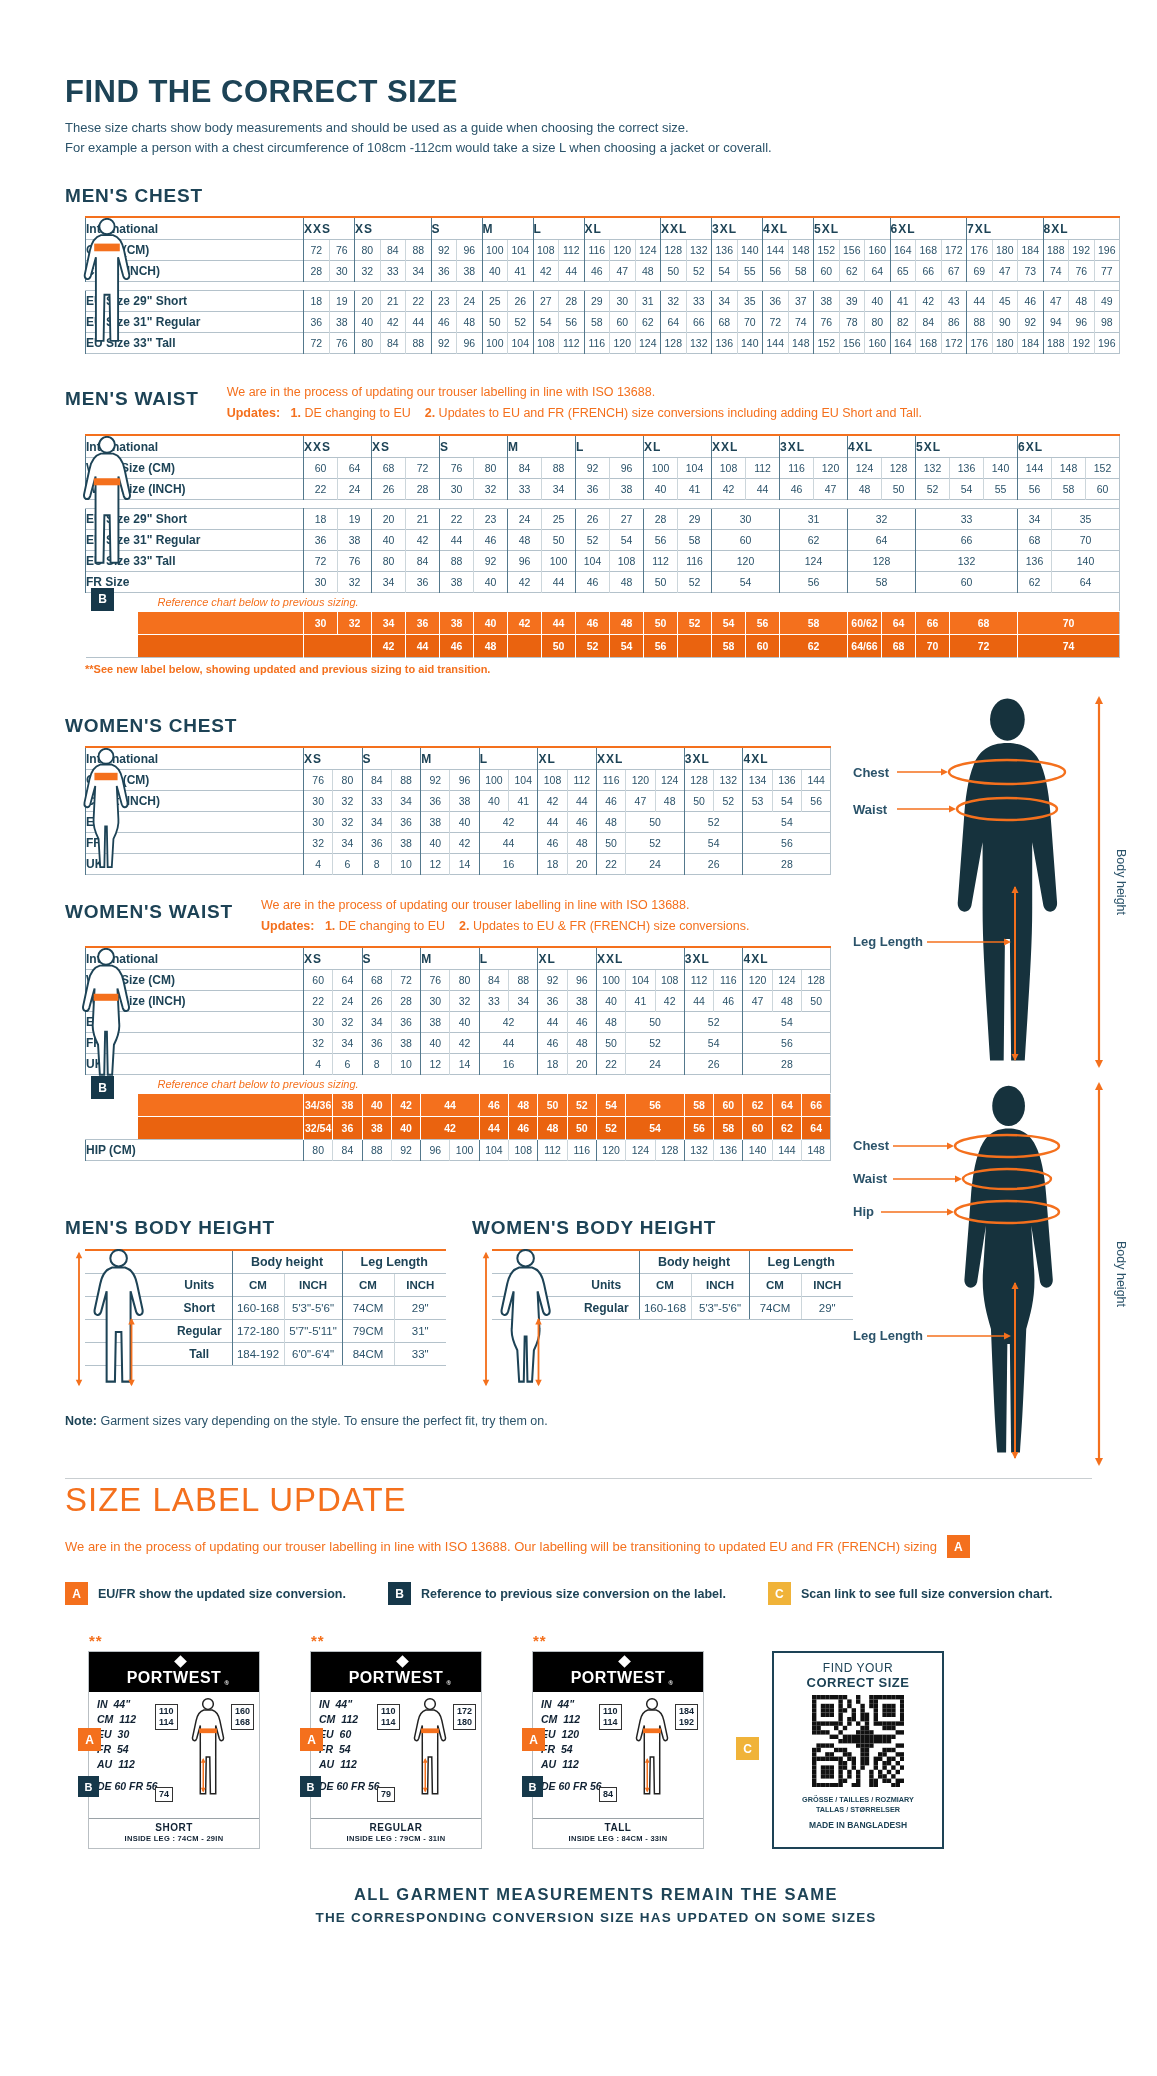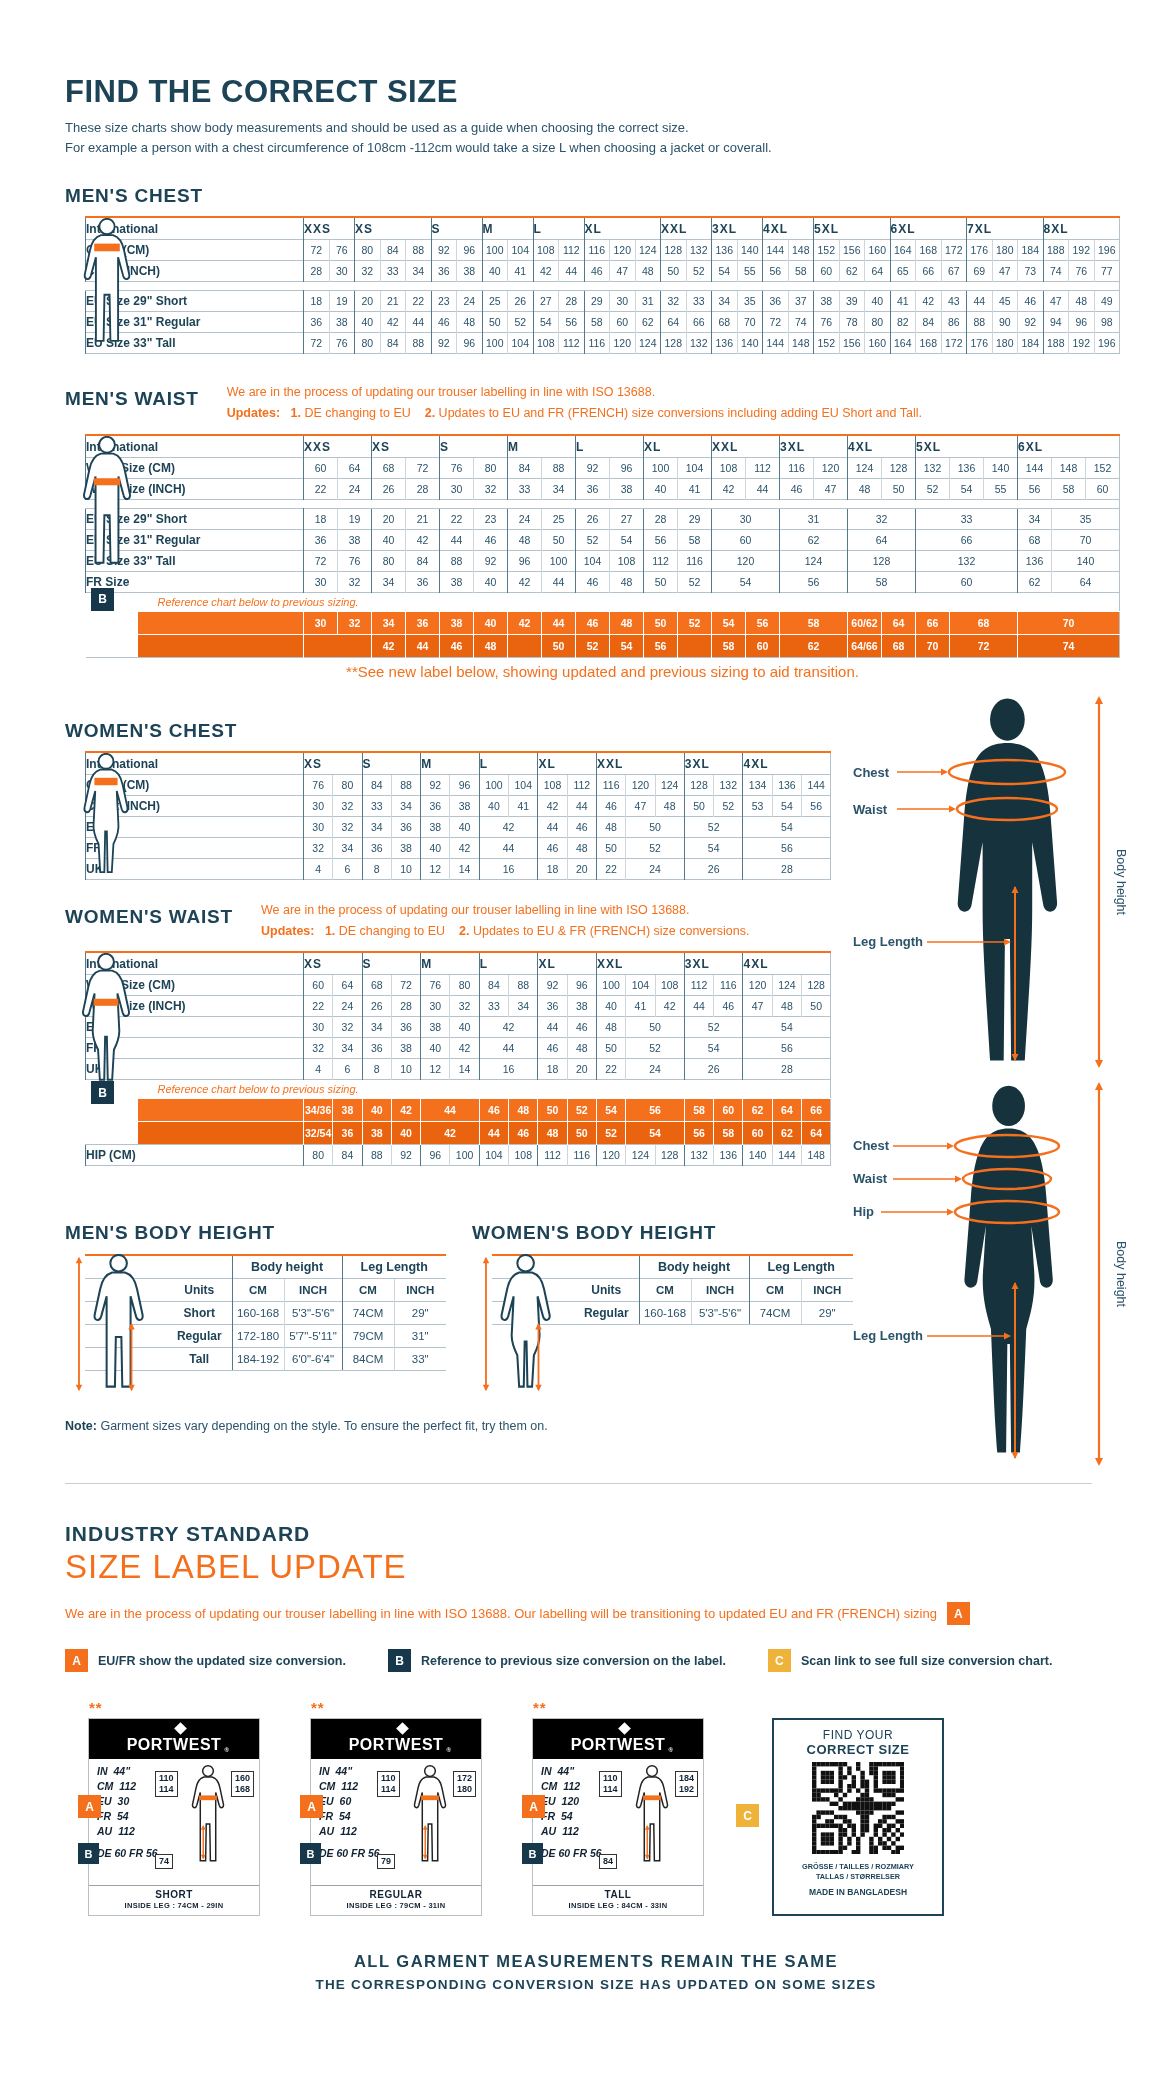--- a/index.html
+++ b/index.html
@@ -42,21 +42,21 @@
   .fig{position:absolute; left:-14px; top:2px; z-index:2;}
 
   .badge{display:flex; align-items:center; justify-content:center; width:23px; height:23px; font-size:12px; font-weight:800; color:#fff;}
   .badge-a{background:var(--or);} .badge-b{background:#16384a;} .badge-c{background:var(--yellow);}
   .badge-abs{position:absolute; z-index:3;}
 
   .head-row{display:flex; align-items:flex-start; margin-top:34px;}
   .sec-note{margin-left:28px; font-size:12.5px; color:var(--or); line-height:1.7; margin-top:-6px;}
   .sec-note b{font-weight:700;}
   .sec-note .unum{font-weight:700;}
-  .footnote{margin-left:20px; width:1035px; text-align:center; font-size:15px; color:var(--or); margin-top:5px; font-weight:400;}
+  .footnote{margin-left:20px; width:1035px; text-align:left; font-size:11px; color:var(--or); margin-top:5px; font-weight:700;}
 
   
   .heights-row{display:flex; margin-top:56px;}
   .ht-block{position:relative;}
   .ht-wrap{position:relative; margin-top:10px; margin-left:20px;}
   table.ht{border-collapse:collapse; table-layout:fixed; border-top:2px solid var(--or);}
   table.ht td{border-top:1px solid var(--lg); padding:4px 0; font-size:11.5px; text-align:center; color:var(--txt);}
   table.ht td.blank{border-top:none;}
   table.ht td.ghdr{font-weight:700; color:var(--navy); font-size:12.5px;}
   table.ht td.lbl{text-align:center; padding-left:82px; font-weight:700; color:var(--navy); font-size:12px;}
@@ -1113,21 +1113,20 @@
       </div>
     </div>
 
     <div class="note-line">
       <b>Note:</b><span> Garment sizes vary depending on the style. To ensure the perfect fit, try them on.</span>
     </div>
 
     <div class="divider"></div>
 
     <div>
-      <div class="ls-h1">INDUSTRY STANDARD</div>
       <div class="ls-h2">SIZE LABEL UPDATE</div>
       <div class="ls-para">
         <span>We are in the process of updating our trouser labelling in line with ISO 13688. Our labelling will be transitioning to updated EU and FR (FRENCH) sizing</span>
         <span class="badge badge-a">A</span>
       </div>
       <div class="legend">
         <div class="legend-item">
           <span class="badge badge-a">A</span>
           <span class="txt">EU/FR show the updated size conversion.</span>
         </div>

